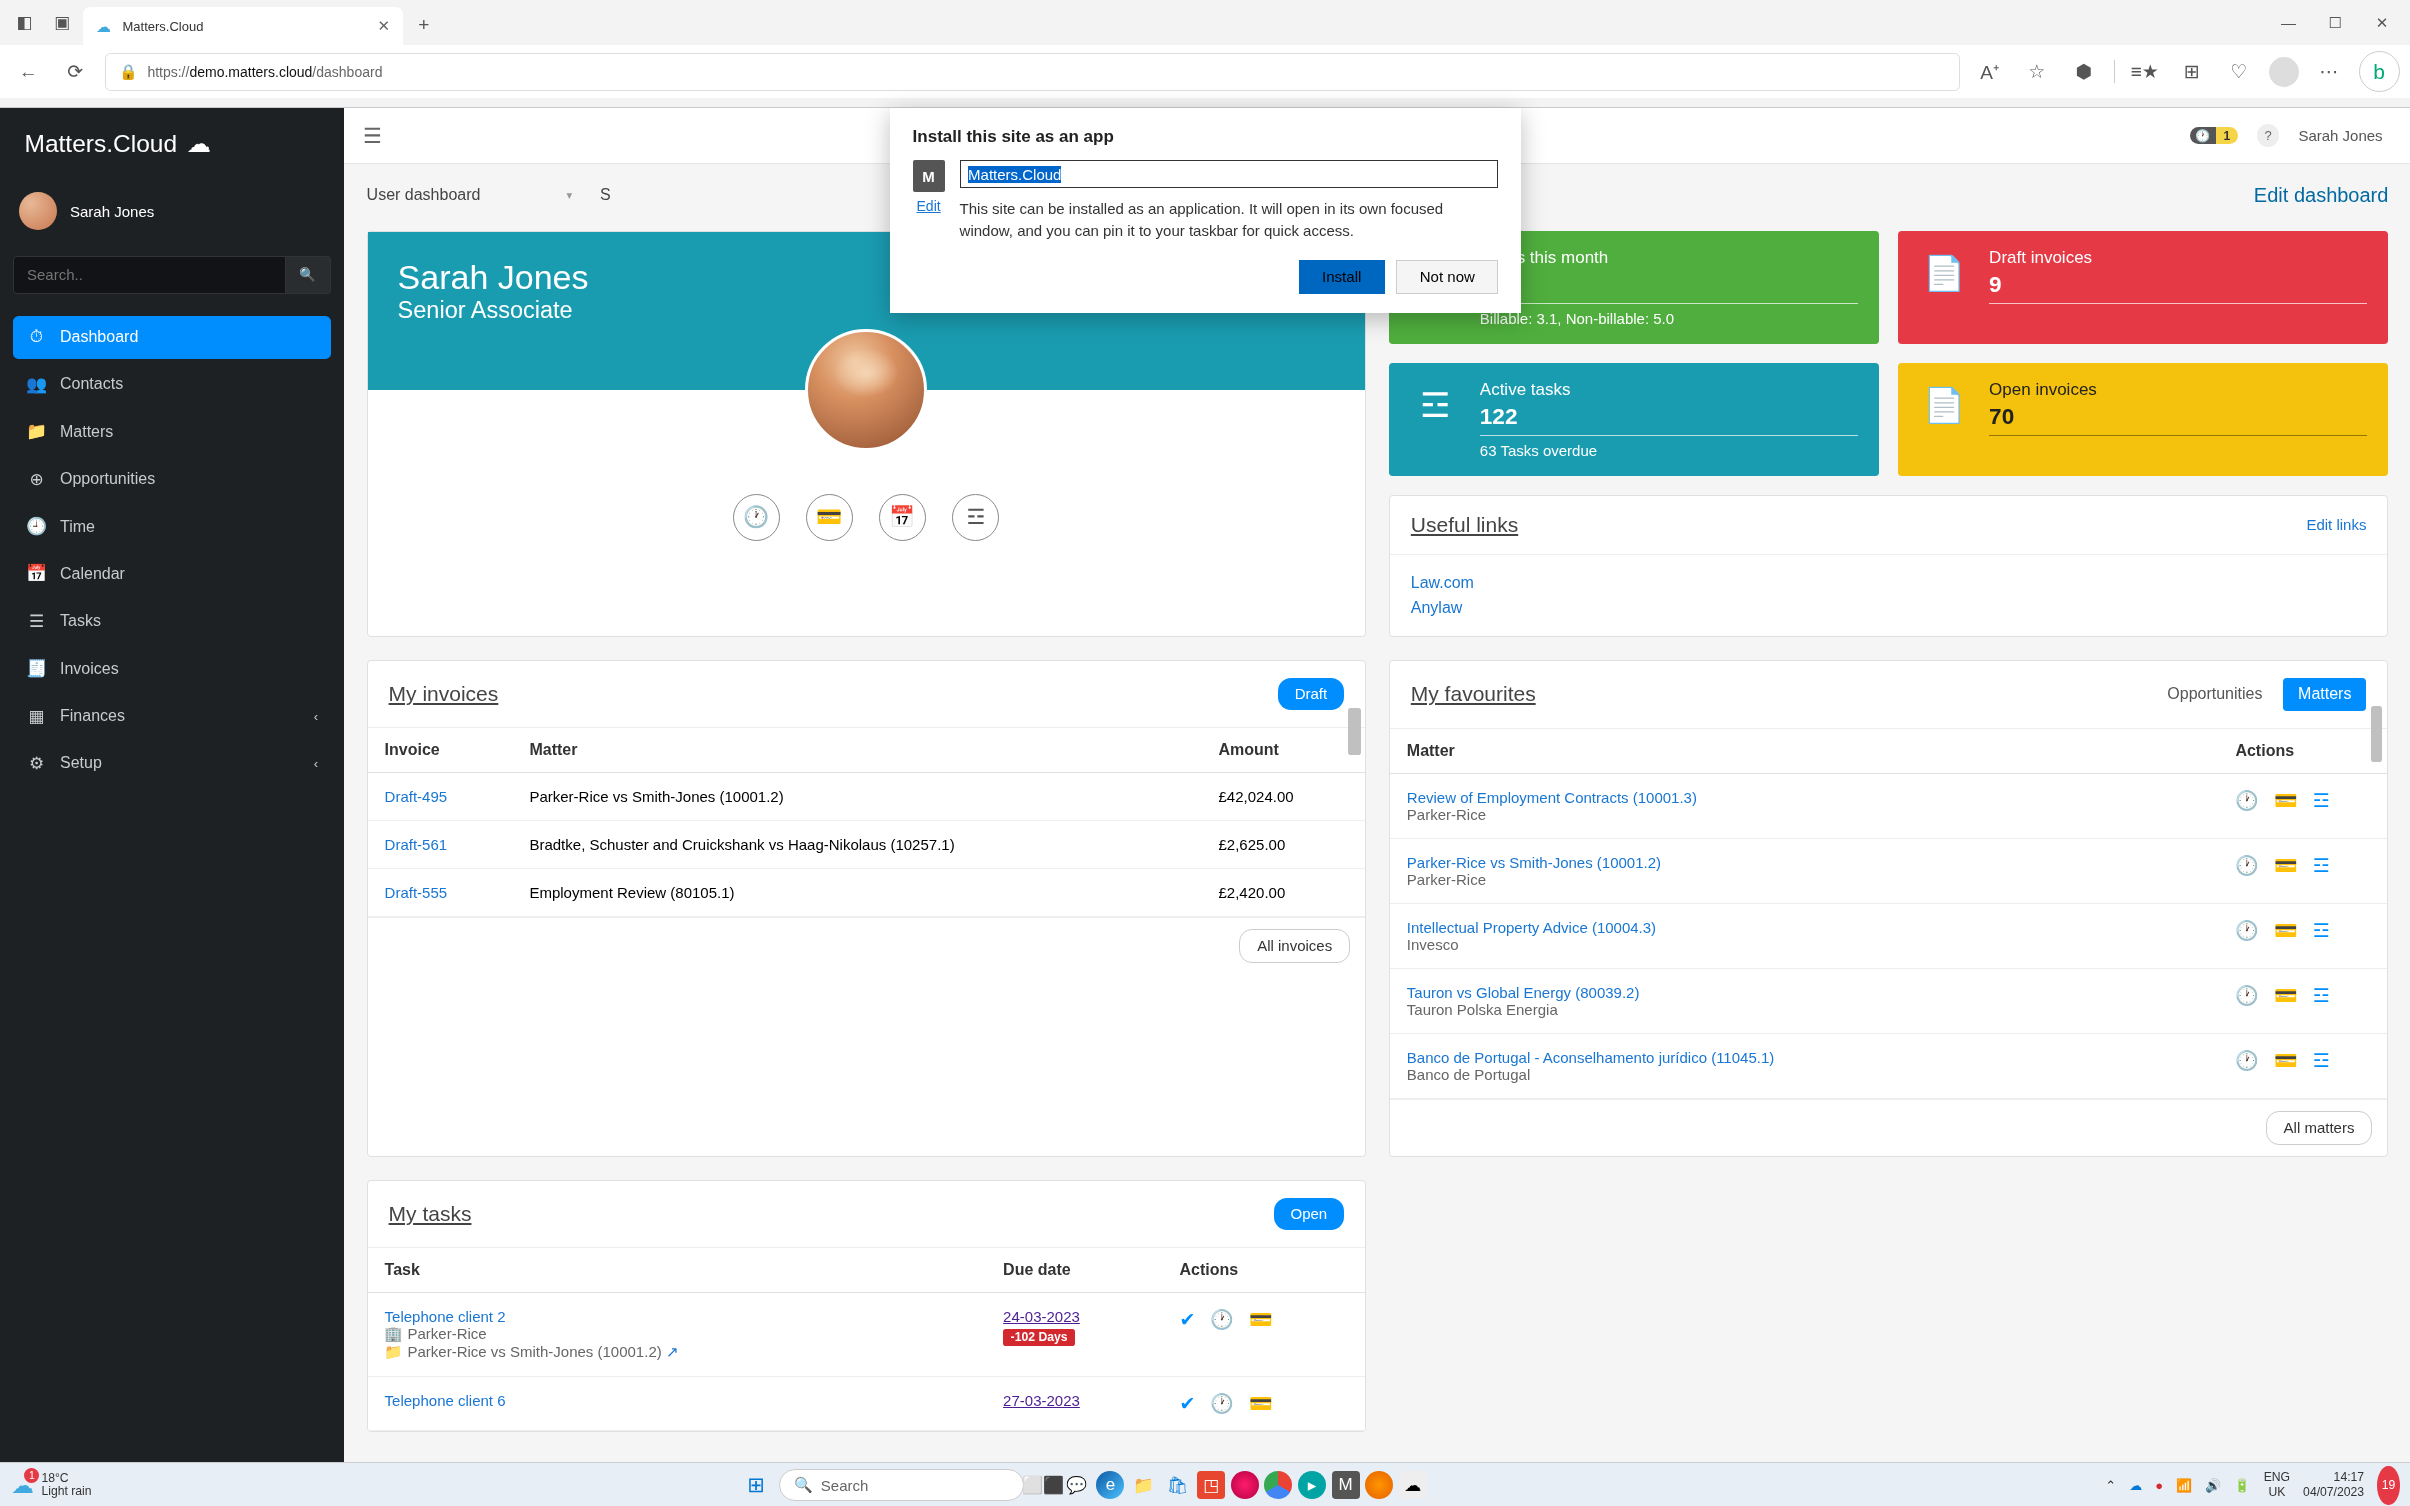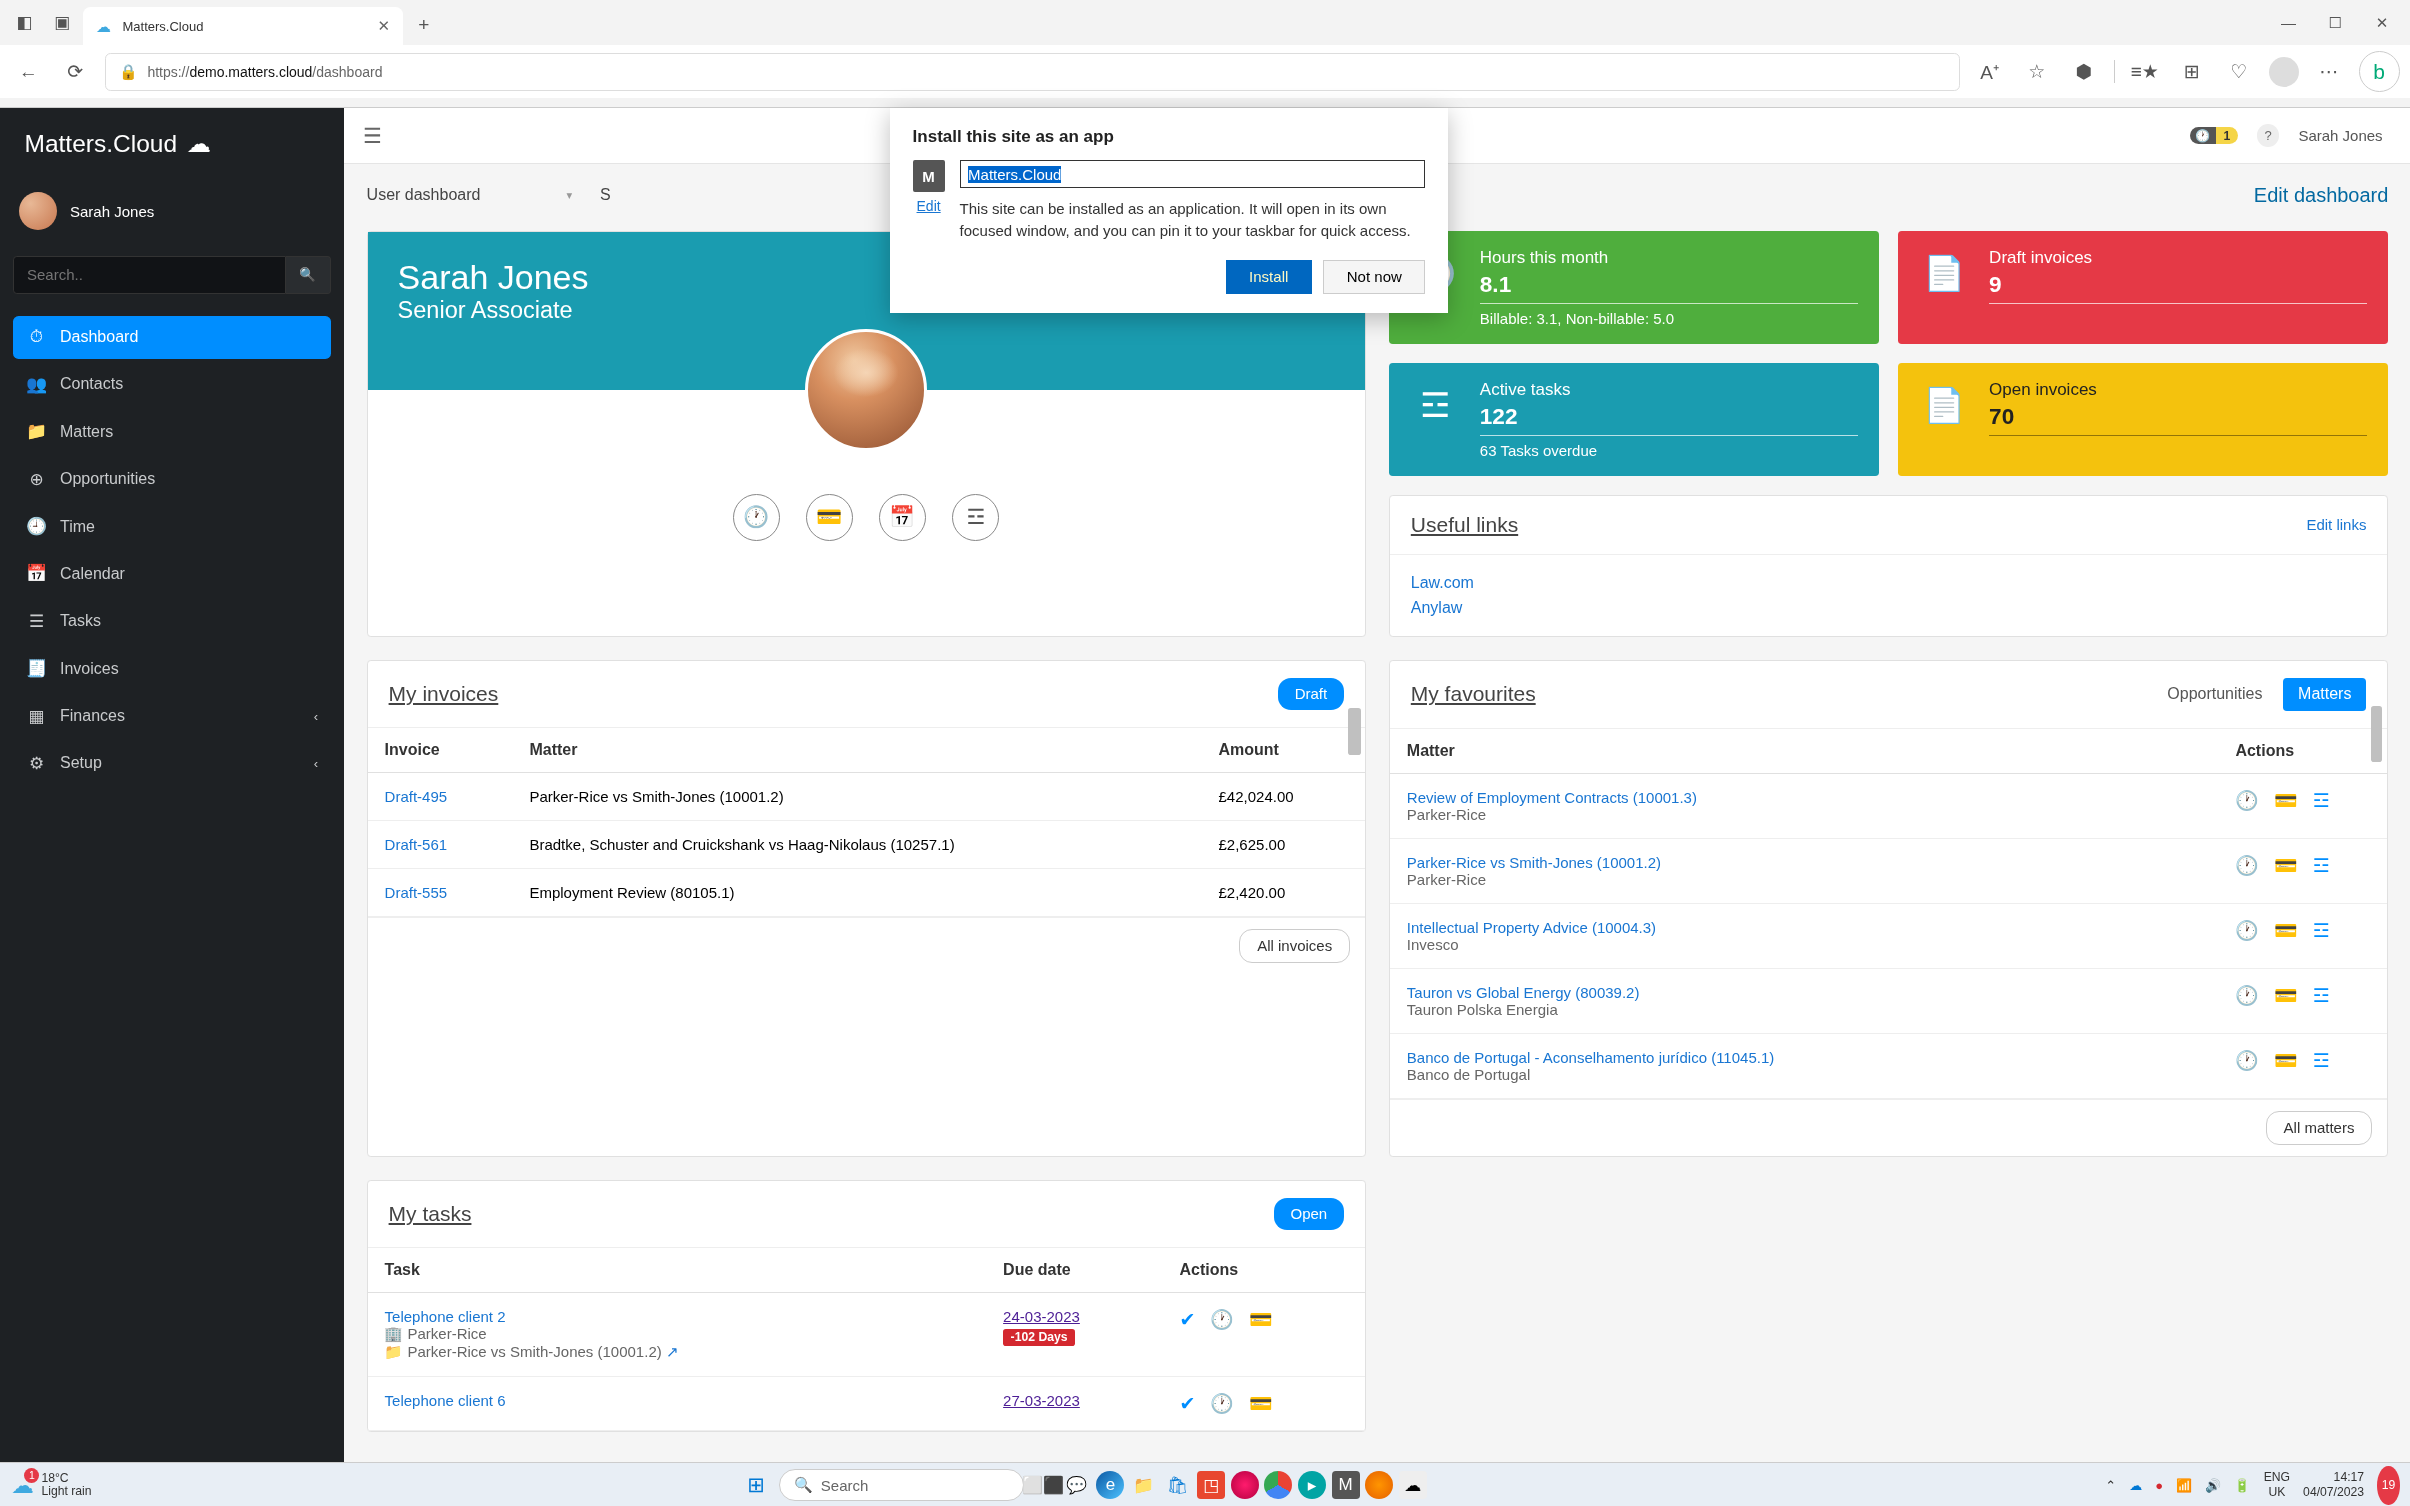--- a/index.html
+++ b/index.html
@@ -104,32 +104,32 @@
 .date-link { color: #4c1d95; text-decoration: underline; }
 .overdue { background: #d4282f; color: #fff; font-size: 12.2px; padding: 1.9px 7.5px; border-radius: 2.8px; display: inline-block; margin-top: 3.8px; font-weight: 600; }
 .actions-td { display: flex; gap: 15px; color: #008eff; font-size: 19px; }
 .muted { color: #666; font-size: 15px; }
 .panel-ft { padding: 11.3px 15px; display: flex; justify-content: flex-end; border-top: 0.9px solid #eee; }
 .scrollbox { position: relative; }
 .scroll-ind { position: absolute; right: 3.8px; top: 47px; width: 13px; height: 47px; background: #c0c0c0; border-radius: 2.8px; }
 .scroll-ind2 { position: absolute; right: 5.6px; top: 45px; width: 11.3px; height: 56px; background: #c0c0c0; border-radius: 2.8px; }
 
 
-.dialog { position: absolute; top: 108px; left: 890px; width: 558px; background: #fff; box-shadow: 0 5.6px 22.6px rgba(0,0,0,0.25); padding: 19px 22.6px; z-index: 100; }
+.dialog { position: absolute; top: 108px; left: 890px; width: 631px; background: #fff; box-shadow: 0 5.6px 22.6px rgba(0,0,0,0.25); padding: 19px 22.6px; z-index: 100; }
 .dialog-title { font-size: 17px; font-weight: 600; color: #222; margin-bottom: 13px; }
 .dialog-row { display: flex; gap: 15px; }
 .app-badge { width: 32px; height: 32px; background: #555; color: #fff; display: flex; align-items: center; justify-content: center; font-weight: 600; border-radius: 1.9px; }
 .dialog-col { flex: 1; }
 .dlg-edit { color: #1976d2; font-size: 14px; text-decoration: underline; }
 .dlg-input { width: 100%; border: 1.9px solid #333; padding: 4.7px 7.5px; font-size: 15px; }
 .dlg-input .sel { background: #0066cc; color: #fff; }
 .dlg-desc { font-size: 15px; color: #333; margin-top: 9.4px; line-height: 1.5; }
 .dlg-buttons { display: flex; justify-content: flex-end; gap: 11.3px; margin-top: 17px; }
 .dlg-btn { padding: 7.5px 22.6px; font-size: 15px; border: 0.9px solid #ccc; background: #f5f5f5; cursor: pointer; }
-.dlg-btn.primary { background: #0067c0; color: #fef9c3; border-color: #0067c0; }
+.dlg-btn.primary { background: #0067c0; color: #000000; border-color: #0067c0; }
 
 
 .taskbar { position: absolute; bottom: 0; left: 0; right: 0; height: 45px; background: #e8eef5; display: flex; align-items: center; padding: 0 11.3px; gap: 7.5px; border-top: 0.9px solid #ccc; }
 .weather { display: flex; align-items: center; gap: 7.5px; }
 .weather-icon { color: #3fa9e0; font-size: 22.6px; position: relative; }
 .weather-badge { position: absolute; top: -3.8px; right: -5.6px; background: #e53946; color: #fff; font-size: 10.4px; border-radius: 50%; width: 15px; height: 15px; display: flex; align-items: center; justify-content: center; }
 .weather-txt { display: flex; flex-direction: column; font-size: 12.2px; line-height: 1.1; color: #333; }
 .tb-center { display: flex; align-items: center; gap: 5.6px; margin-left: 640px; }
 .tb-icon { width: 34px; height: 34px; display: flex; align-items: center; justify-content: center; font-size: 21px; border-radius: 3.8px; }
 .win-search { display: flex; align-items: center; gap: 7.5px; background: #fff; border: 0.9px solid #ccc; border-radius: 19px; padding: 3.8px 15px; width: 245px; height: 32px; }

